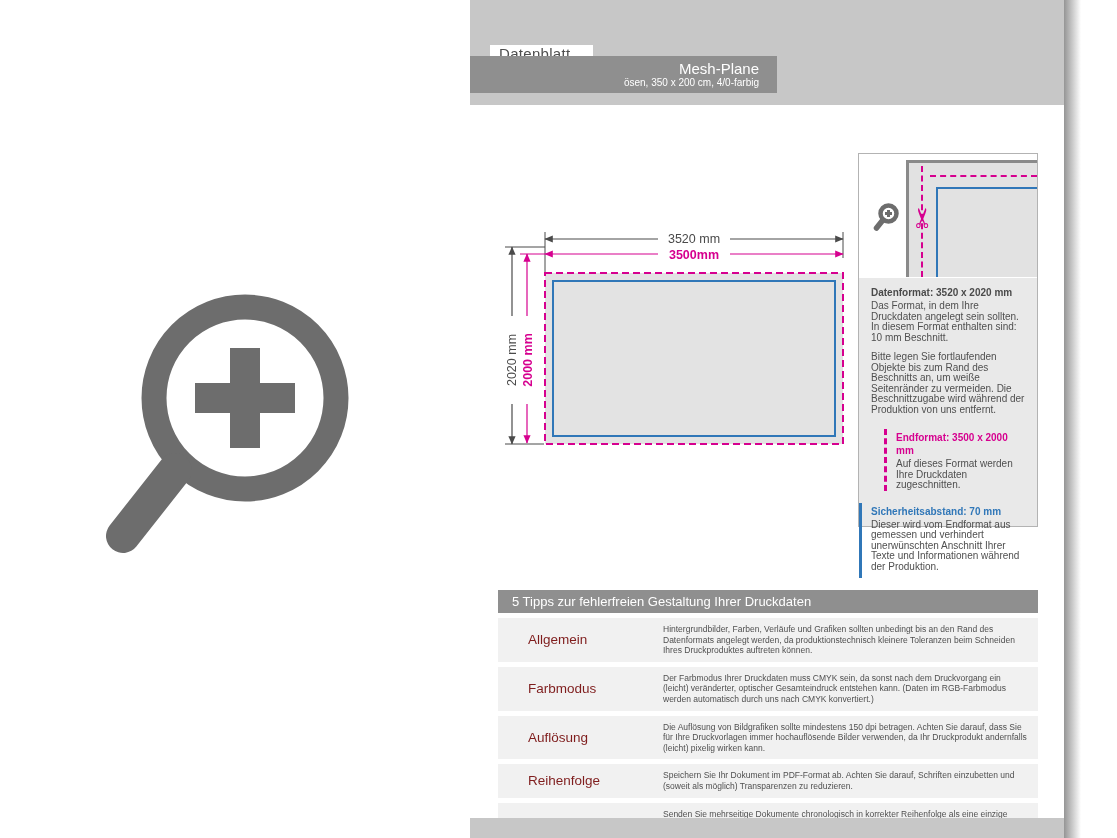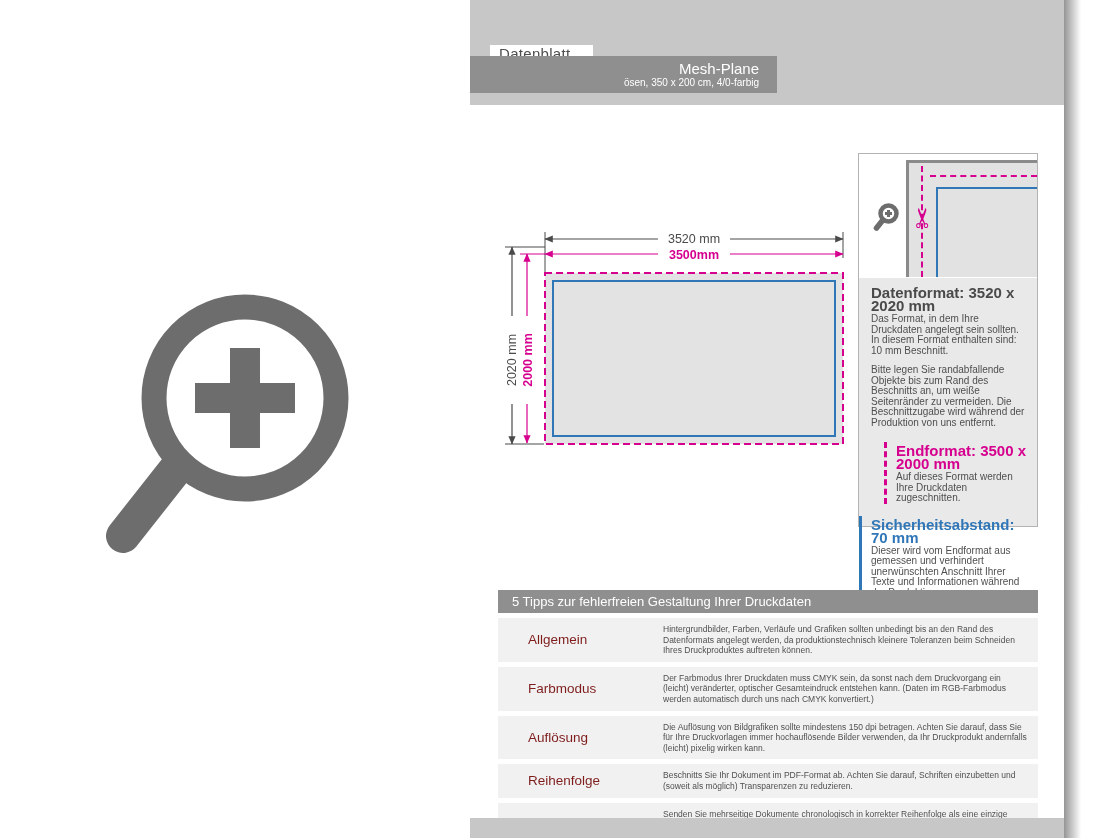--- a/index.html
+++ b/index.html
@@ -33,21 +33,21 @@
   .illus .edge-h{left:906px;top:160px;width:131px;height:3px;background:#8a8a8a;}
   .illus .cut-v{left:921px;top:166px;width:0;height:111px;border-left:2px dashed var(--magenta);}
   .illus .cut-h{left:930px;top:175px;width:107px;height:0;border-top:2px dashed var(--magenta);}
   .illus .safe-v{left:936px;top:187px;width:0;height:90px;border-left:2px solid var(--blue);}
   .illus .safe-h{left:936px;top:187px;width:101px;height:0;border-top:2px solid var(--blue);}
   .scissors{left:908px;top:203px;width:30px;height:30px;display:flex;align-items:center;justify-content:center;
        color:var(--magenta);font-size:27px;transform:rotate(-90deg);}
   .sidetext{left:859px;top:278px;width:178px;height:248px;background:#e9e9e9;box-sizing:border-box;
        padding:8px 0 0 0;color:#4f4f4f;}
   .sec{padding:0 10px 0 12px;}
-  .sec-title{font-size:15px;font-weight:bold;line-height:13px;color:#4a4a4a;}
+  .sec-title{font-size:10px;font-weight:bold;line-height:13px;color:#4a4a4a;}
   .sec-body{font-size:10px;line-height:10.5px;margin-top:2px;}
   .sec-body.mt{margin-top:9px;}
   .sec.endf{border-left:3px dashed var(--magenta);padding-left:9px;margin-top:14px;padding-top:2px;margin-left:25px;}
   .sec.endf .sec-title{color:var(--magenta);}
   .sec.safe{border-left:3px solid var(--blue);padding-left:9px;margin-top:12px;padding-top:2px;padding-bottom:6px;}
   .sec.safe .sec-title{color:var(--blue);}
   
   .tips{left:498px;top:590px;width:540px;}
   .tips-header{background:#8f8f8f;color:#ffffff;font-size:13px;height:23px;line-height:23px;
        padding-left:14px;}
@@ -130,21 +130,21 @@
       <line x1="17.5" y1="9" x2="17.5" y2="16" stroke="#6d6d6d" stroke-width="3"></line>
       <line x1="14" y1="12.5" x2="21" y2="12.5" stroke="#6d6d6d" stroke-width="3"></line>
       <line x1="11.5" y1="19.5" x2="5.5" y2="27" stroke="#6d6d6d" stroke-width="5.5" stroke-linecap="round"></line>
     </svg>
   </div>
 
   <div class="abs sidetext">
     <div class="sec">
       <div class="sec-title">Datenformat: 3520 x 2020 mm</div>
       <div class="sec-body">Das Format, in dem Ihre Druckdaten angelegt sein sollten. In diesem Format enthalten sind: 10 mm Beschnitt.</div>
-      <div class="sec-body mt">Bitte legen Sie randabfallende Objekte bis zum Rand des Beschnitts an, um weiße Seitenränder zu vermeiden. Die Beschnittzugabe wird während der Produktion von uns entfernt.</div>
+      <div class="sec-body mt">Bitte legen Sie fortlaufenden Objekte bis zum Rand des Beschnitts an, um weiße Seitenränder zu vermeiden. Die Beschnittzugabe wird während der Produktion von uns entfernt.</div>
     </div>
     <div class="sec endf">
       <div class="sec-title">Endformat: 3500 x 2000 mm</div>
       <div class="sec-body">Auf dieses Format werden Ihre Druckdaten zugeschnitten.</div>
     </div>
     <div class="sec safe">
       <div class="sec-title">Sicherheitsabstand: 70 mm</div>
       <div class="sec-body">Dieser wird vom Endformat aus gemessen und verhindert unerwünschten Anschnitt Ihrer Texte und Informationen während der Produktion.</div>
     </div>
   </div>
@@ -158,21 +158,21 @@
     <div class="tips-row">
       <div class="tips-label">Farbmodus</div>
       <div class="tips-text">Der Farbmodus Ihrer Druckdaten muss CMYK sein, da sonst nach dem Druckvorgang ein (leicht) veränderter, optischer Gesamteindruck entstehen kann. (Daten im RGB-Farbmodus werden automatisch durch uns nach CMYK konvertiert.)</div>
     </div>
     <div class="tips-row">
       <div class="tips-label">Auflösung</div>
       <div class="tips-text">Die Auflösung von Bildgrafiken sollte mindestens 150 dpi betragen. Achten Sie darauf, dass Sie für Ihre Druckvorlagen immer hochauflösende Bilder verwenden, da Ihr Druckprodukt andernfalls (leicht) pixelig wirken kann.</div>
     </div>
     <div class="tips-row">
       <div class="tips-label">Reihenfolge</div>
-      <div class="tips-text">Beschnitts Sie Ihr Dokument im PDF-Format ab. Achten Sie darauf, Schriften einzubetten und (soweit als möglich) Transparenzen zu reduzieren.</div>
+      <div class="tips-text">Speichern Sie Ihr Dokument im PDF-Format ab. Achten Sie darauf, Schriften einzubetten und (soweit als möglich) Transparenzen zu reduzieren.</div>
     </div>
     <div class="tips-row">
       <div class="tips-label">Seiten(-reihenfolge)</div>
       <div class="tips-text">Senden Sie mehrseitige Dokumente chronologisch in korrekter Reihenfolge als eine einzige PDF-Datei oder benennen Sie Einzeldokumente entsprechend mit fortlaufenden Seitennummern.</div>
     </div>
   </div>
 
   <div class="abs footerband"></div>
   <div class="abs pageshadow"></div>
 

